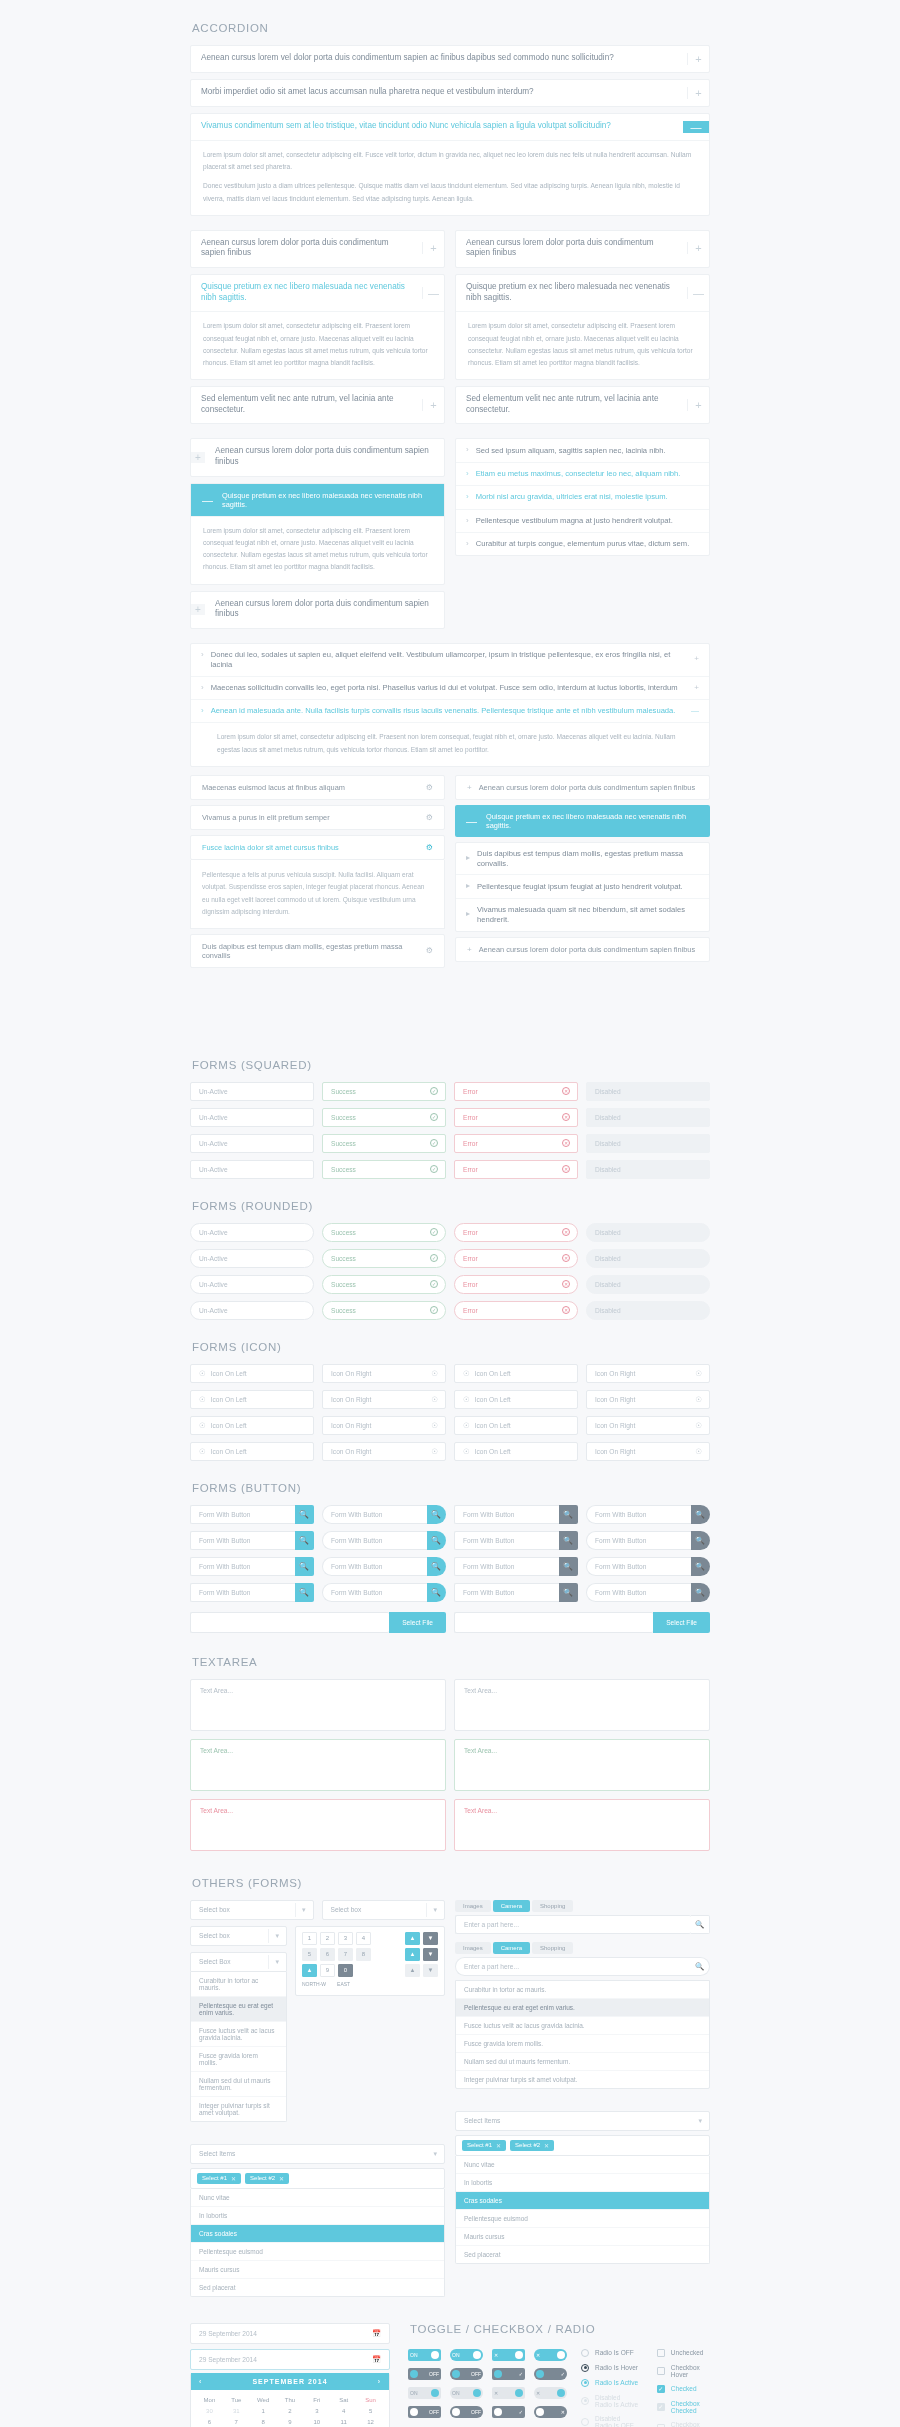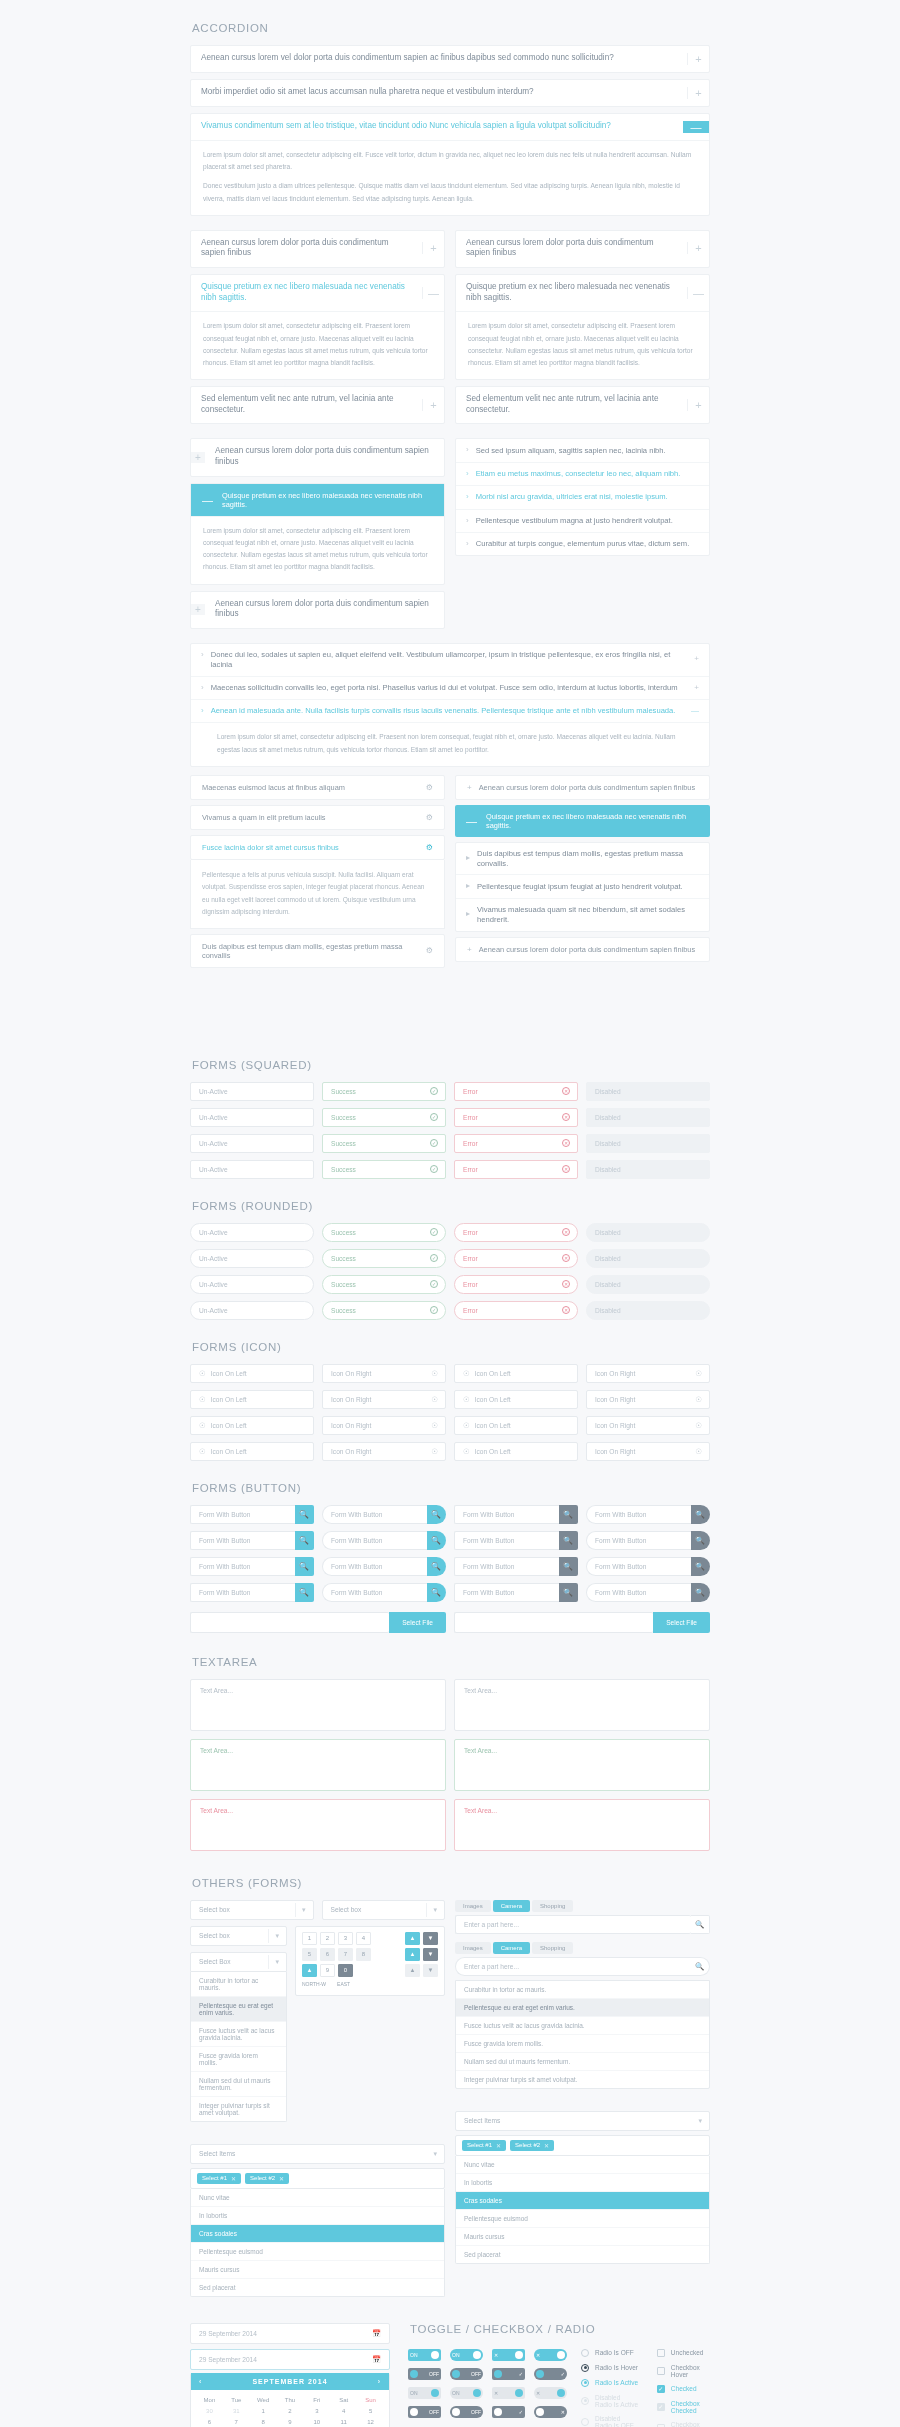--- a/index.html
+++ b/index.html
@@ -434,21 +434,21 @@
 
   <div class="spacer" style="height:8px"></div>
 
   <div class="two-col">
     <div id="gear-left">
           <div class="gear-row">
             <span>Maecenas euismod lacus at finibus aliquam</span>
             <span class="g">⚙</span>
           </div>
           <div class="gear-row">
-            <span>Vivamus a quam in elit pretium iaculis</span>
+            <span>Vivamus a purus in elit pretium semper</span>
             <span class="g">⚙</span>
           </div>
           <div class="gear-row teal">
             <span>Fusce lacinia dolor sit amet cursus finibus</span>
             <span class="g">⚙</span>
           </div>
           <div class="gear-body">Pellentesque a felis at purus vehicula suscipit. Nulla facilisi. Aliquam erat volutpat. Suspendisse eros sapien, integer feugiat placerat rhoncus. Aenean eu nulla eget velit laoreet commodo ut ut lorem. Quisque vestibulum urna dignissim adipiscing interdum.</div>
           <div class="gear-row">
             <span>Duis dapibus est tempus diam mollis, egestas pretium massa convallis</span>
             <span class="g">⚙</span>

